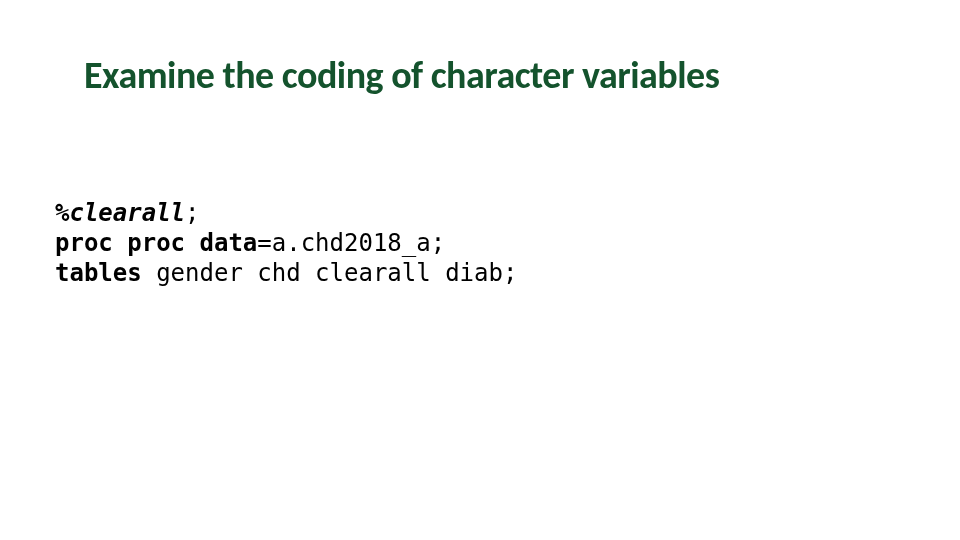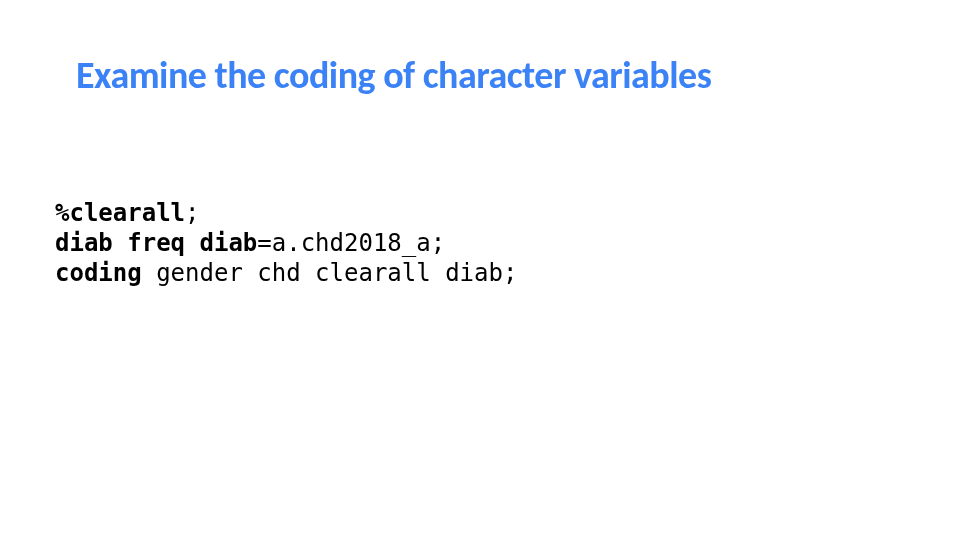--- a/index.html
+++ b/index.html
@@ -10,46 +10,47 @@
     body {
       width: 960px;
       height: 540px;
       background: #ffffff;
       font-family: Calibri, Arial, sans-serif;
       position: relative;
     }
     .title {
       position: absolute;
       top: 52px;
-      left: 76px;
+      left: 84px;
       font-size: 38px;
       font-weight: bold;
-      color: #3b82f6;
+      color: #14532d;
       letter-spacing: -0.5px;
     }
     .code-block {
       position: absolute;
       top: 198px;
       left: 55px;
       font-family: "Lucida Console", Monaco, monospace;
       font-size: 24px;
       line-height: 1.25;
       color: #000000;
     }
     .code-line {
       white-space: pre;
     }
     .bold {
       font-weight: bold;
     }
     .italic {
+      font-style: italic;
     }
   </style>
 </head>
 <body>
 
 <div class="title">Examine the coding of character variables</div>
 
 <div class="code-block">
   <div class="code-line"><span class="bold italic">%clearall</span><span>;</span></div>
-  <div class="code-line"><span class="bold">diab freq</span><span> </span><span class="bold">diab</span><span>=a.chd2018_a;</span></div>
-  <div class="code-line"><span class="bold">coding</span><span> gender chd clearall diab;</span></div>
+  <div class="code-line"><span class="bold">proc proc</span><span> </span><span class="bold">data</span><span>=a.chd2018_a;</span></div>
+  <div class="code-line"><span class="bold">tables</span><span> gender chd clearall diab;</span></div>
 </div>
 
 </body></html>

